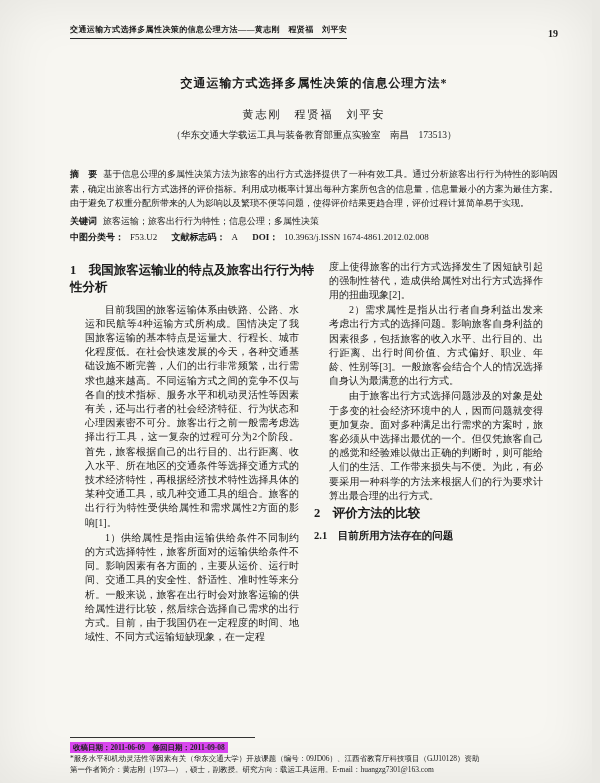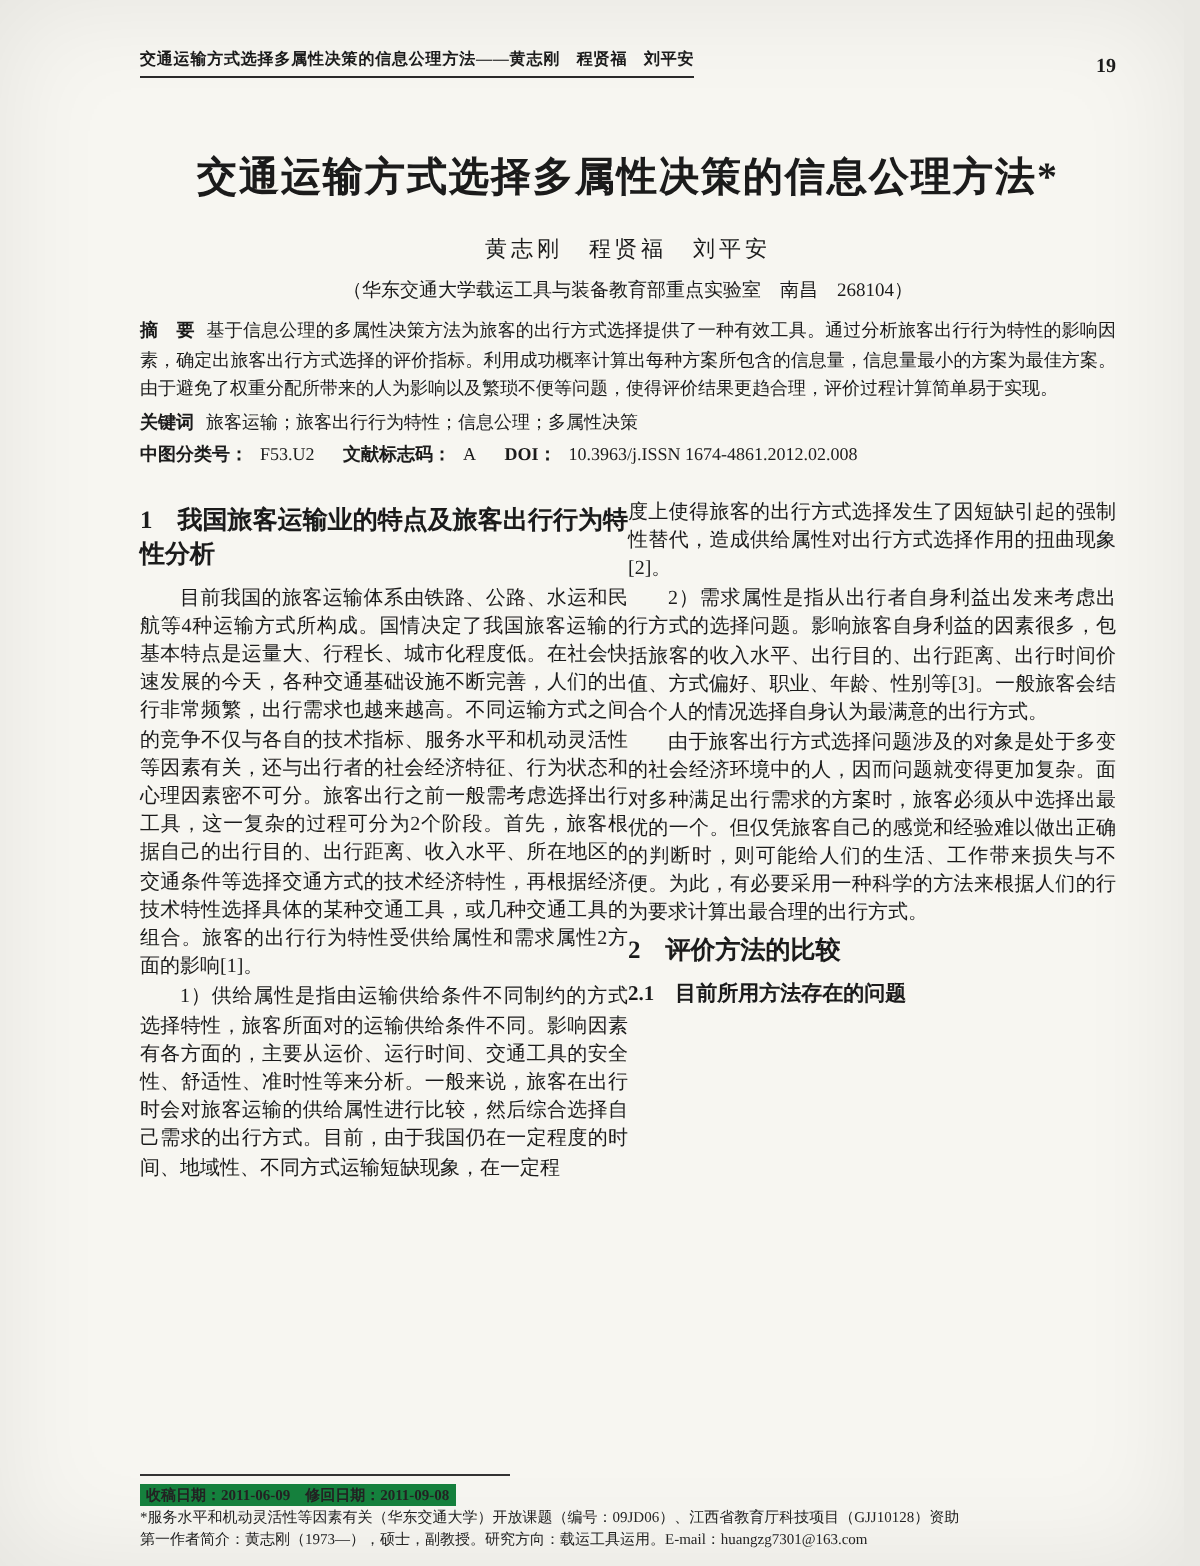--- a/index.html
+++ b/index.html
@@ -2,52 +2,52 @@
 <html><head>
 <meta charset="utf-8">
 <style>
   html,body{margin:0;padding:0;}
   body{background:#e9e8e3;font-family:"Liberation Serif","DejaVu Serif",serif;}
   .page{position:relative;width:592px;height:783px;background:#f7f6f1;box-sizing:border-box;
         padding:24px 34px 0 70px;color:#1b1b1b;box-shadow:inset 0 0 55px rgba(0,0,0,.08);overflow:hidden;}
   .header{display:flex;justify-content:space-between;align-items:flex-end;font-size:8px;}
   .running{font-weight:bold;letter-spacing:.4px;border-bottom:1.5px solid #2a2a2a;padding-bottom:3px;}
   .pagenum{font-weight:bold;font-size:10px;}
-  .title{margin:36px 0 0;text-align:center;font-size:20px;letter-spacing:1px;font-weight:bold;}
+  .title{margin:36px 0 0;text-align:center;font-size:12px;letter-spacing:1px;font-weight:bold;}
   .authors{margin-top:15px;text-align:center;font-size:11px;letter-spacing:2px;}
   .affiliation{margin-top:7px;text-align:center;font-size:9.5px;}
-  .abstract{margin-top:6px;font-size:9px;line-height:14.5px;text-align:justify;}
+  .abstract{margin-top:26px;font-size:9px;line-height:14.5px;text-align:justify;font-family:Liberation Mono, monospace;}
   .label{font-weight:bold;margin-right:6px;text-align:right;}
   .kwline,.clcline{margin-top:2px;font-size:9px;line-height:14.5px;}
   .clc-seg{margin-right:12px;white-space:nowrap;}
   .columns{display:flex;margin-top:15px;}
   .col{flex:1;font-size:10px;line-height:14.2px;text-align:justify;}
   .sec-h{font-size:12.5px;font-weight:bold;line-height:17px;margin:2px 0 7px;}
   .subsec-h{font-size:10.5px;font-weight:bold;margin:4px 0 5px;}
-  .col p{margin:0 0 1px;text-indent:2em;}
+  .col p{margin:0 15px 1px;text-indent:2em;}
   .col p.cont{text-indent:0;}
   .footer{position:absolute;left:70px;right:34px;bottom:8px;font-size:7.5px;line-height:11px;color:#222;}
   .foot-rule{width:185px;border-top:1px solid #333;margin-bottom:4px;}
-  .foot-dates{display:inline-block;background:#15803d;padding:0 3px;font-weight:bold;}
+  .foot-dates{display:inline-block;background:#d946ef;padding:0 3px;font-weight:bold;}
 </style>
 </head>
 <body>
 
 <div class="page">
 
   <div class="header">
     <span class="running">交通运输方式选择多属性决策的信息公理方法——黄志刚　程贤福　刘平安</span>
     <span class="pagenum">19</span>
   </div>
 
   <h1 class="title">交通运输方式选择多属性决策的信息公理方法*</h1>
 
   <div class="authors">黄志刚　程贤福　刘平安</div>
 
-  <div class="affiliation">（华东交通大学载运工具与装备教育部重点实验室　南昌　268104）</div>
+  <div class="affiliation">（华东交通大学载运工具与装备教育部重点实验室　南昌　173513）</div>
 
   <div class="abstract">
     <span class="label">摘　要</span><span>基于信息公理的多属性决策方法为旅客的出行方式选择提供了一种有效工具。通过分析旅客出行行为特性的影响因素，确定出旅客出行方式选择的评价指标。利用成功概率计算出每种方案所包含的信息量，信息量最小的方案为最佳方案。由于避免了权重分配所带来的人为影响以及繁琐不便等问题，使得评价结果更趋合理，评价过程计算简单易于实现。</span>
   </div>
 
   <div class="kwline">
     <span class="label">关键词</span><span>旅客运输；旅客出行行为特性；信息公理；多属性决策</span>
   </div>
 
   <div class="clcline">

